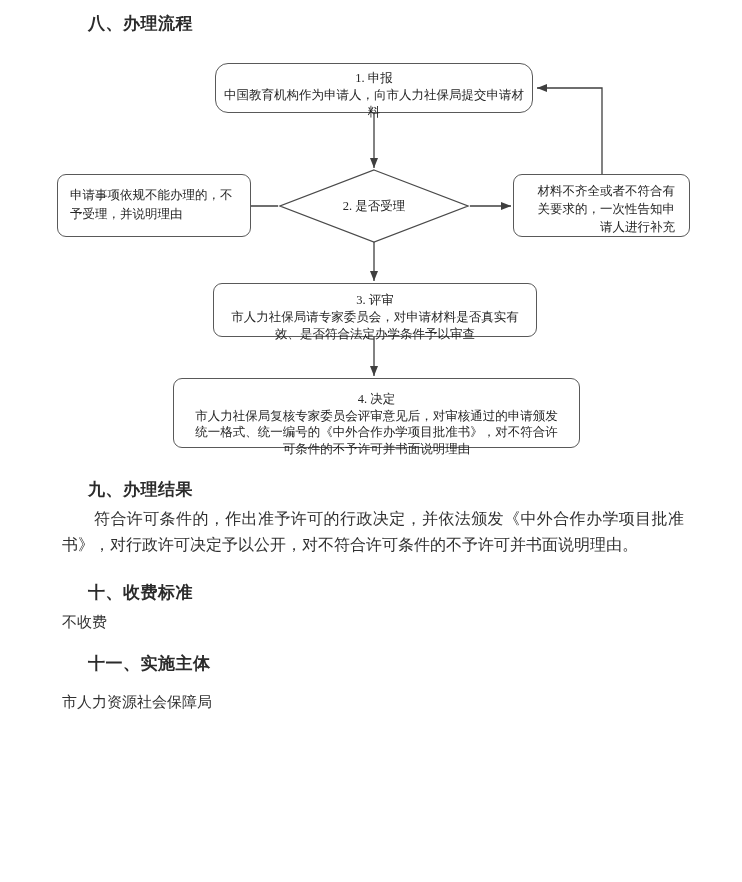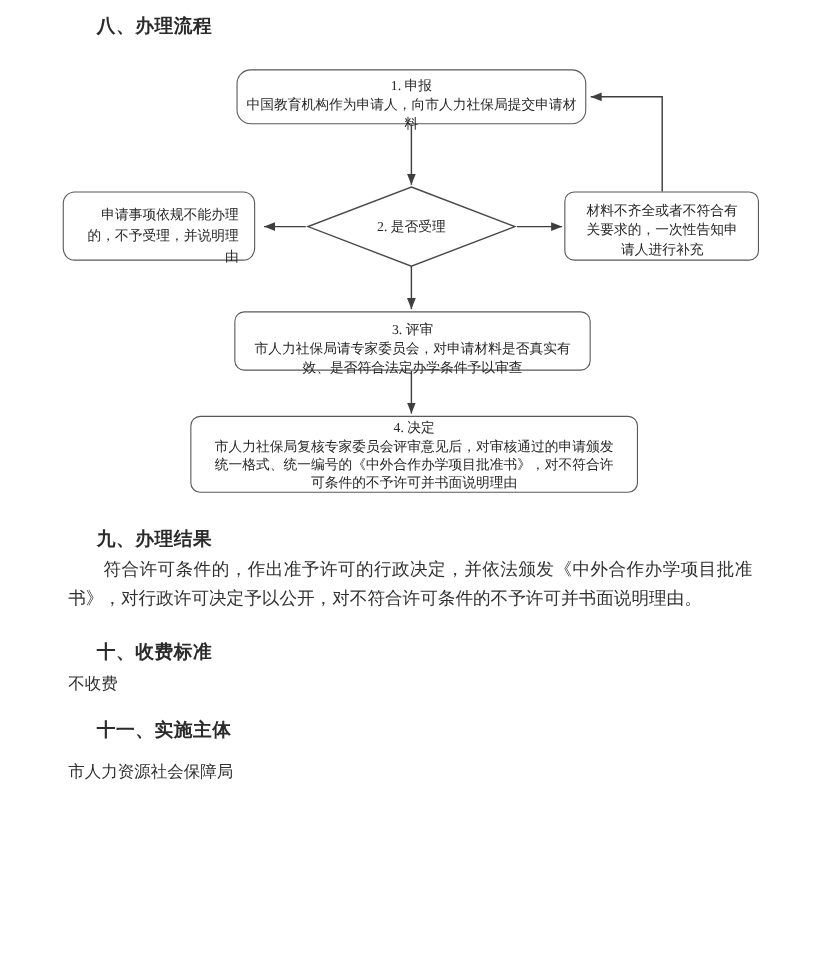--- a/index.html
+++ b/index.html
@@ -49,24 +49,24 @@
     background: var(--background);
     border: 1.5px solid var(--box_border);
     border-radius: 9px;
     font-size: 12.5px;
     color: #262626;
     word-break: break-all;
   }
   .fbox.centered { text-align: center; }
   .fbox .t { white-space: nowrap; }
   #flow-step1   { left: 215px; top: 63px;  width: 318px; height: 50px; line-height: 17px; padding: 6px 4px 0 4px; border-radius: 13px; }
-  #flow-reject  { left: 57px;  top: 174px; width: 175px; height: 63px; line-height: 19px; padding: 11px 14px 0 12px; text-align: right; border-radius: 11px; }
-  #flow-supplement { left: 513px; top: 174px; width: 177px; height: 63px; line-height: 18px; padding: 7px 14px 0 15px; text-align: center; }
+  #flow-reject  { left: 57px;  top: 174px; width: 194px; height: 63px; line-height: 19px; padding: 11px 14px 0 12px; text-align: left; }
+  #flow-supplement { left: 513px; top: 174px; width: 177px; height: 63px; line-height: 18px; padding: 7px 14px 0 15px; text-align: right; }
   #flow-step3   { left: 213px; top: 283px; width: 324px; height: 54px; line-height: 17px; padding: 8px 16px 0 16px; }
-  #flow-step4   { left: 173px; top: 378px; width: 407px; height: 70px; line-height: 16.5px; padding: 2px 20px 0 20px; }
+  #flow-step4   { left: 173px; top: 378px; width: 407px; height: 70px; line-height: 16.5px; padding: 12px 20px 0 20px; }
   #flow-decision-label {
     position: absolute;
     z-index: 2;
     left: 281px;
     top: 198px;
     width: 186px;
     text-align: center;
     font-size: 12.5px;
     color: #262626;
     white-space: nowrap;

